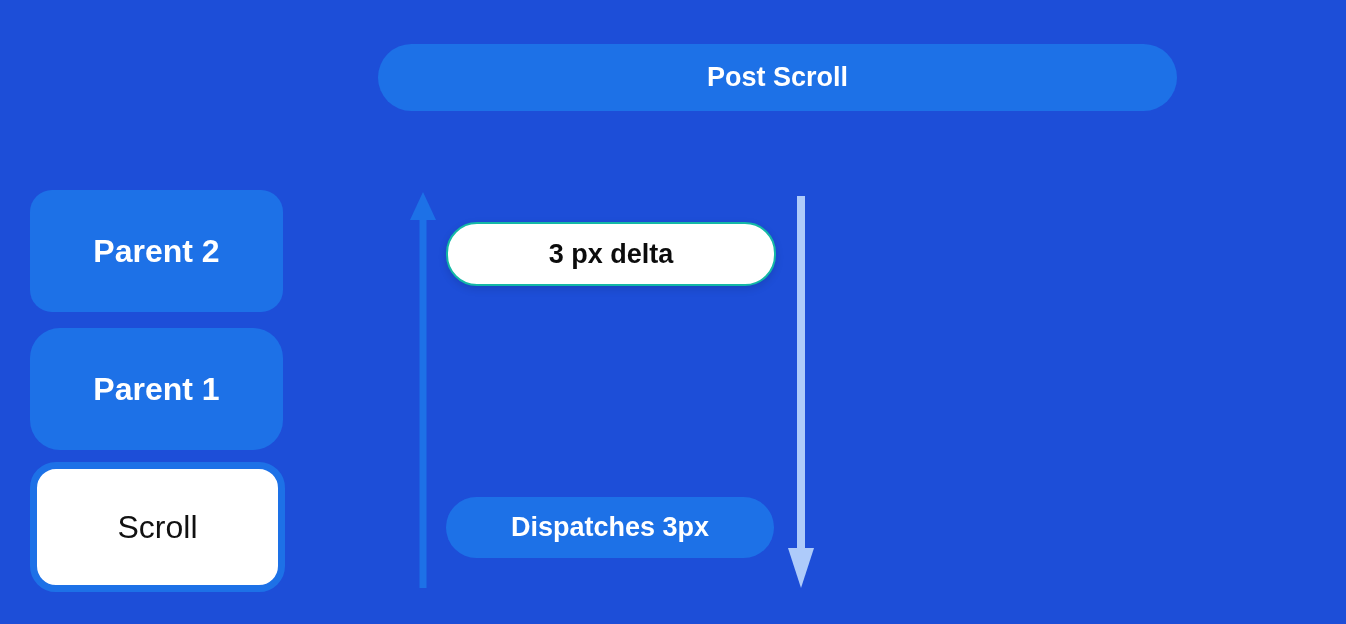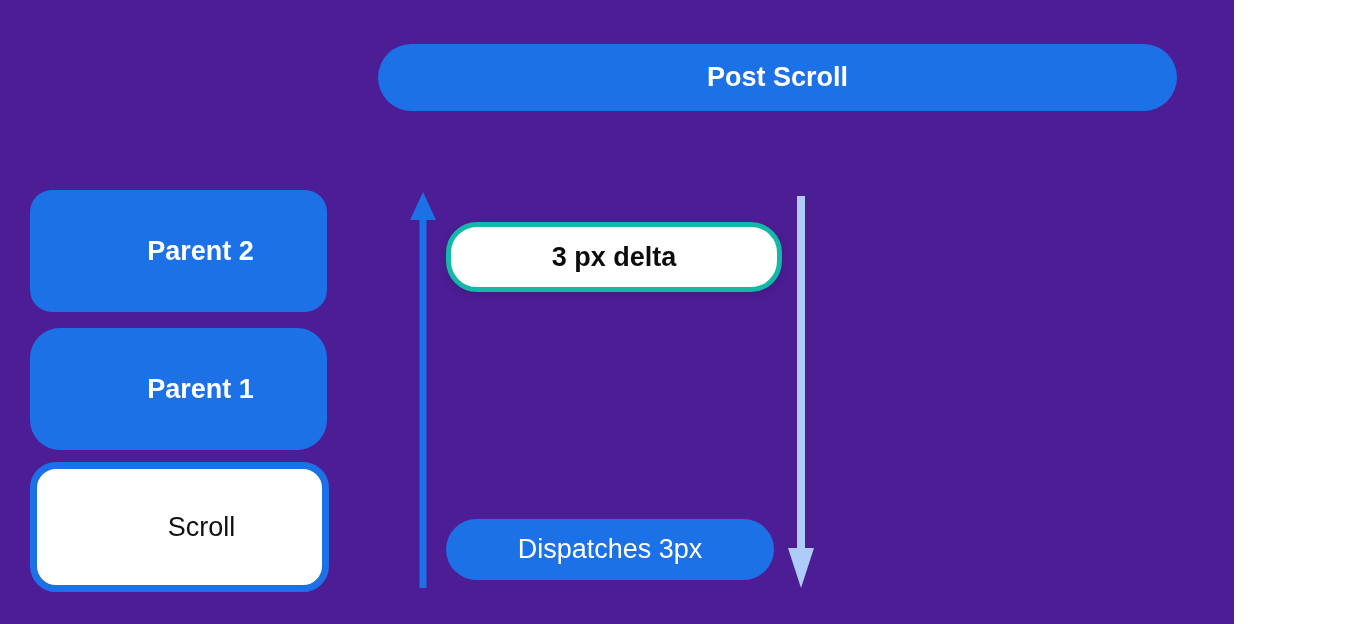--- a/index.html
+++ b/index.html
@@ -3,23 +3,23 @@
 <meta charset="utf-8">
 <style>
   html, body {
     margin: 0;
     padding: 0;
     background: #ffffff;
     font-family: "Liberation Sans", sans-serif;
   }
   .canvas {
     position: relative;
-    width: 1234px;
+    width: 1346px;
     height: 624px;
-    background: #4c1d95;
+    background: #1d4ed8;
     overflow: hidden;
   }
   .banner {
     position: absolute;
     left: 378px;
     top: 44px;
     width: 799px;
     height: 67px;
     background: #1d71e7;
     border-radius: 34px;
@@ -34,23 +34,22 @@
     position: absolute;
     left: 30px;
     width: 253px;
     height: 122px;
     background: #1d71e7;
     border-radius: 22px;
     display: flex;
     align-items: center;
     justify-content: center;
     color: #ffffff;
-    font-size: 27px;
+    font-size: 32px;
     font-weight: 700;
-    padding-left: 44px;
   }
   .node.parent2 { top: 190px; }
   .node.parent1 { top: 328px; border-radius: 30px; }
   .node.child {
     top: 462px;
     width: 241px;
     height: 116px;
     background: #ffffff;
     border: 7px solid #1d71e7;
     border-radius: 26px;
@@ -71,34 +70,33 @@
     border-radius: 31px;
     font-size: 27px;
     white-space: nowrap;
   }
   .pill.delta {
     left: 446px;
     top: 222px;
     width: 326px;
     height: 60px;
     background: #ffffff;
-    border: 5px solid #14b8a6;
+    border: 2px solid #14b8a6;
     box-shadow: 0 3px 8px rgba(0,0,0,0.12);
     color: #0c0c0c;
     font-weight: 600;
   }
   .pill.dispatch {
     left: 446px;
     top: 497px;
     width: 328px;
     height: 61px;
     background: #1d71e7;
     color: #ffffff;
-    font-weight: 400;
-    margin-top: 22px;
+    font-weight: 700;
   }
 </style>
 </head>
 <body>
 
 <div class="canvas">
 
   <div class="banner">
     <span>Post Scroll</span>
   </div>

